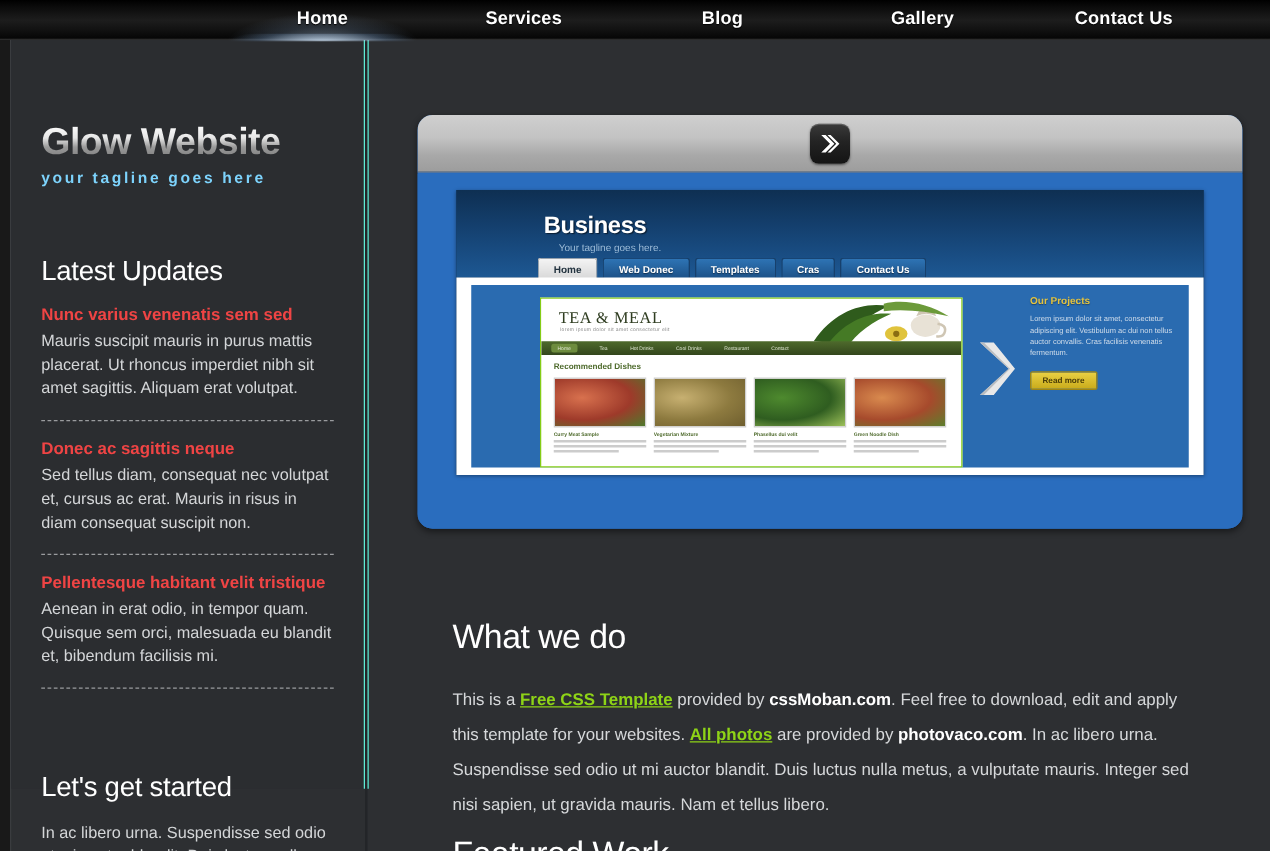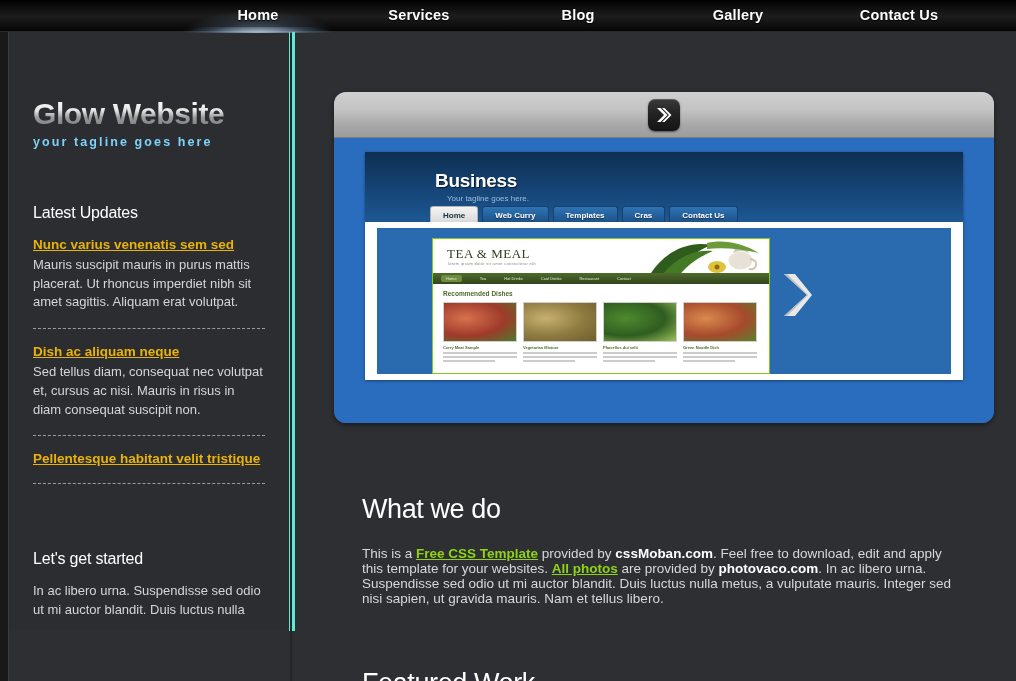--- a/index.html
+++ b/index.html
@@ -71,21 +71,21 @@
     border-left: 1px solid #3a3c3f;
   }
 
   
   #sidebar {
     position: absolute;
     left: 0; top: 0;
     width: 286px;
     height: 599px;
     background: #2b2d30;
-    border-right: 6px solid #5eead4;
+    border-right: 4px solid #5eead4;
     padding: 0 24px;
   }
   #sidebar::after {
     content: "";
     position: absolute;
     right: -3px; top: 0;
     width: 2px; height: 649px;
     background: #232528;
   }
 
@@ -106,35 +106,34 @@
   .tagline {
     margin-top: 6px;
     font-size: 12.5px;
     font-weight: bold;
     letter-spacing: 2.1px;
     color: #7dd3fc;
   }
 
   .side-h {
     margin-top: 55px;
-    font-size: 16px;
+    font-size: 22px;
     font-weight: normal;
     color: #ffffff;
     letter-spacing: -0.2px;
   }
   .side-h.second { margin-top: 66px; }
 
   .update { margin-top: 13px; }
   .update + .dashsep { margin-top: 16px; }
   .up-link {
     display: inline-block;
     font-size: 13.5px;
     font-weight: bold;
-    color: #eab308;
-    text-decoration: underline;
+    color: #ef4444;
     cursor: pointer;
   }
   .up-text {
     margin-top: 3px;
     font-size: 13px;
     line-height: 18.7px;
     color: #d4d6d8;
   }
   .dashsep {
     height: 1px;
@@ -390,21 +389,21 @@
     letter-spacing: -0.4px;
   }
   #what-we-do {
     position: absolute;
     left: 66px; top: 462px;
     width: 600px;
   }
   #wwd-p {
     margin-top: 21px;
     font-size: 13.5px;
-    line-height: 15px;
+    line-height: 28px;
     color: #d6d8da;
   }
   #wwd-p a {
     color: #8ed317;
     font-weight: bold;
     text-decoration: underline;
     cursor: pointer;
   }
   #wwd-p b { color: #ffffff; }
   #featured {
@@ -430,23 +429,23 @@
 
     <div id="sidebar">
       <div class="logo">Glow Website</div>
       <div class="tagline">your tagline goes here</div>
 
       <div class="side-h">Latest Updates</div>
 
       <div id="updates-list">
           <div class="update"><div class="up-link">Nunc varius venenatis sem sed</div><div class="up-text">Mauris suscipit mauris in purus mattis placerat. Ut rhoncus imperdiet nibh sit amet sagittis. Aliquam erat volutpat.</div></div>
           <div class="dashsep"></div>
-          <div class="update"><div class="up-link">Dish ac aliquam neque</div><div class="up-text">Sed tellus diam, consequat nec volutpat et, cursus ac nisi. Mauris in risus in diam consequat suscipit non.</div></div>
+          <div class="update"><div class="up-link">Donec ac sagittis neque</div><div class="up-text">Sed tellus diam, consequat nec volutpat et, cursus ac erat. Mauris in risus in diam consequat suscipit non.</div></div>
           <div class="dashsep"></div>
-          <div class="update"><div class="up-link">Pellentesque habitant velit tristique</div></div>
+          <div class="update"><div class="up-link">Pellentesque habitant velit tristique</div><div class="up-text">Aenean in erat odio, in tempor quam. Quisque sem orci, malesuada eu blandit et, bibendum facilisis mi.</div></div>
           <div class="dashsep"></div>
         </div>
 
       <div class="side-h second">Let's get started</div>
       <div class="side-p">In ac libero urna. Suspendisse sed odio ut mi auctor blandit. Duis luctus nulla</div>
     </div>
 
     <div id="main">
 
       <div id="slider">
@@ -460,21 +459,21 @@
         </div>
 
         <div id="slide">
           <div id="shot">
 
             <div id="shot-head">
               <div id="shot-title">Business</div>
               <div id="shot-tag">Your tagline goes here.</div>
               <div id="shot-tabs">
                   <div class="shot-tab sel">Home</div>
-                  <div class="shot-tab">Web Curry</div>
+                  <div class="shot-tab">Web Donec</div>
                   <div class="shot-tab">Templates</div>
                   <div class="shot-tab">Cras</div>
                   <div class="shot-tab">Contact Us</div>
                 </div>
             </div>
 
             <div id="shot-body">
               <div id="shot-blue">
 
                 <div id="inner">
@@ -540,20 +539,25 @@
                         </div>
                       </div>
                     </div>
                 </div>
 
                 <svg id="big-arrow" width="34" height="46" viewBox="0 0 34 46">
                   <path d="M3 2 L26 23 L3 44 L14 44 L31 23 L14 2 Z" fill="#e8e8e8"></path>
                   <path d="M3 2 L26 23 L3 44 L6 44 L27 23 L6 2 Z" fill="#b9bcbf"></path>
                 </svg>
 
+                <div id="proj">
+                  <div id="proj-h">Our Projects</div>
+                  <div id="proj-p">Lorem ipsum dolor sit amet, consectetur adipiscing elit. Vestibulum ac dui non tellus auctor convallis. Cras facilisis venenatis fermentum.</div>
+                  <div id="proj-btn">Read more</div>
+                </div>
 
               </div>
             </div>
 
           </div>
         </div>
       </div>
 
       <div id="what-we-do">
         <div class="sec-h">What we do</div>

